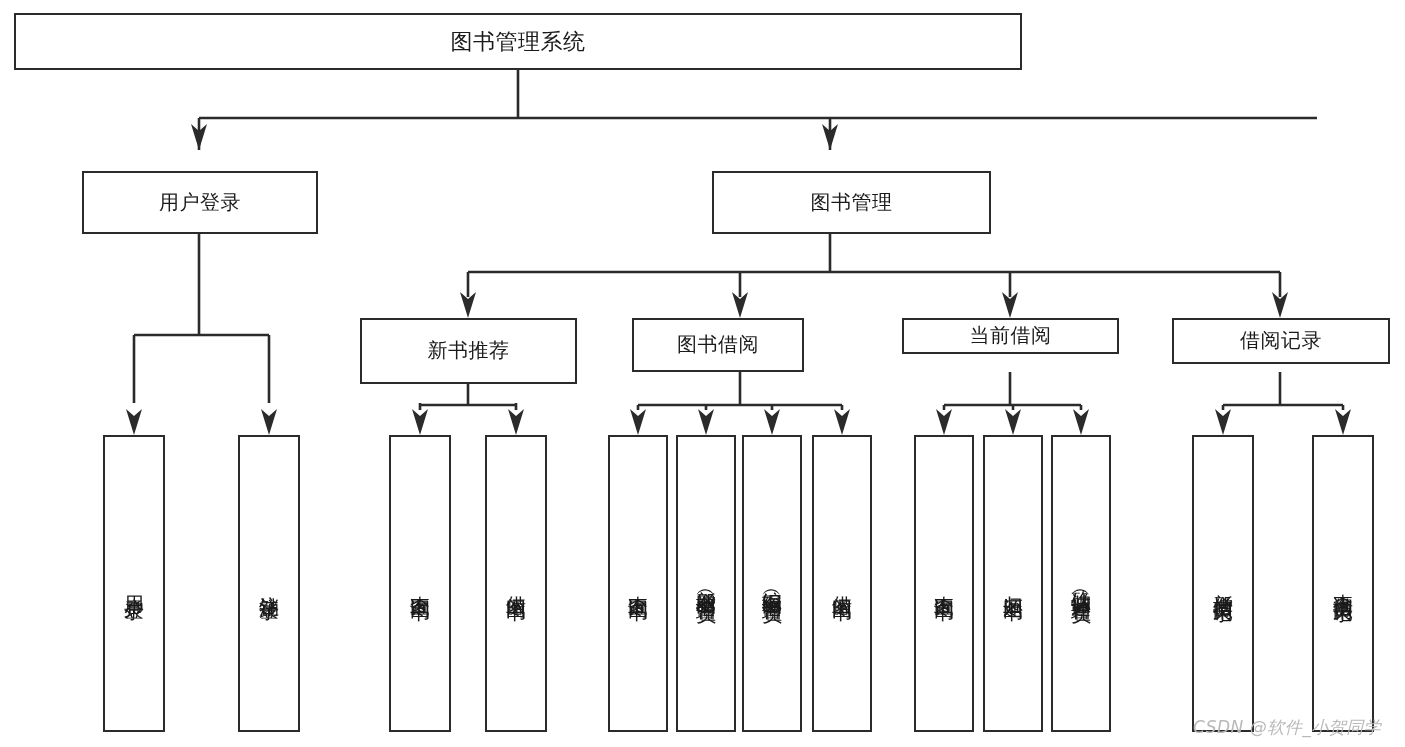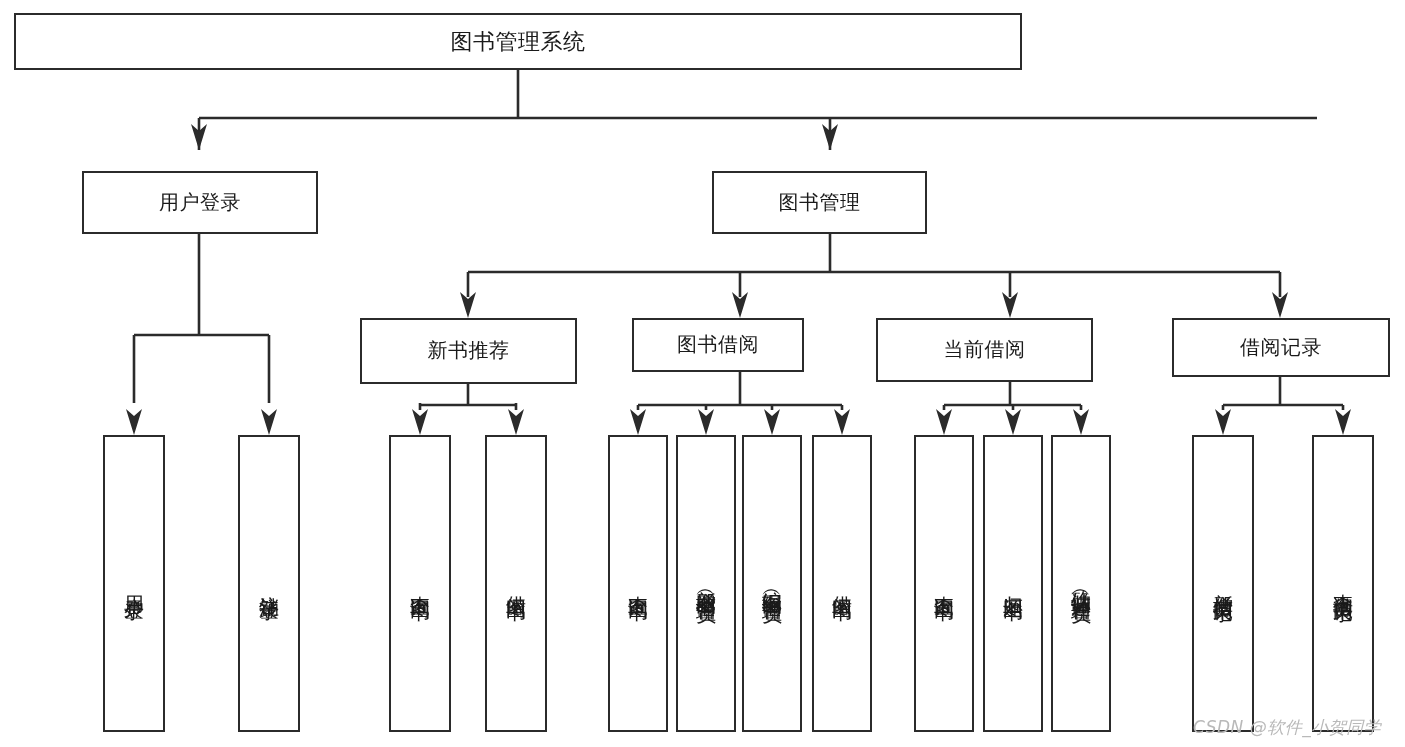--- a/index.html
+++ b/index.html
@@ -128,34 +128,34 @@
     </g>
   </svg>
 
   <div class="node" id="root" style="left:14px;top:13px;width:1008px;height:57px;">
     <span class="lbl">图书管理系统</span>
   </div>
 
   <div class="node" style="left:82px;top:171px;width:236px;height:63px;">
     <span class="lbl">用户登录</span>
   </div>
-  <div class="node" style="left:712px;top:171px;width:215px;height:63px;">
+  <div class="node" style="left:712px;top:171px;width:279px;height:63px;">
     <span class="lbl">图书管理</span>
   </div>
 
   <div class="node" style="left:360px;top:318px;width:217px;height:66px;">
     <span class="lbl">新书推荐</span>
   </div>
   <div class="node" style="left:632px;top:318px;width:172px;height:54px;">
     <span class="lbl">图书借阅</span>
   </div>
-  <div class="node" style="left:876px;top:318px;width:217px;height:64px;">
+  <div class="node" style="left:902px;top:318px;width:217px;height:36px;">
     <span class="lbl">当前借阅</span>
   </div>
-  <div class="node" style="left:1172px;top:318px;width:218px;height:59px;">
+  <div class="node" style="left:1172px;top:318px;width:218px;height:46px;">
     <span class="lbl">借阅记录</span>
   </div>
 
   <div class="node vert" style="left:103px;top:435px;width:62px;height:297px;">
     <span class="lbl">用户登录</span>
   </div>
   <div class="node vert" style="left:238px;top:435px;width:62px;height:297px;">
     <span class="lbl">注销登录</span>
   </div>
 

